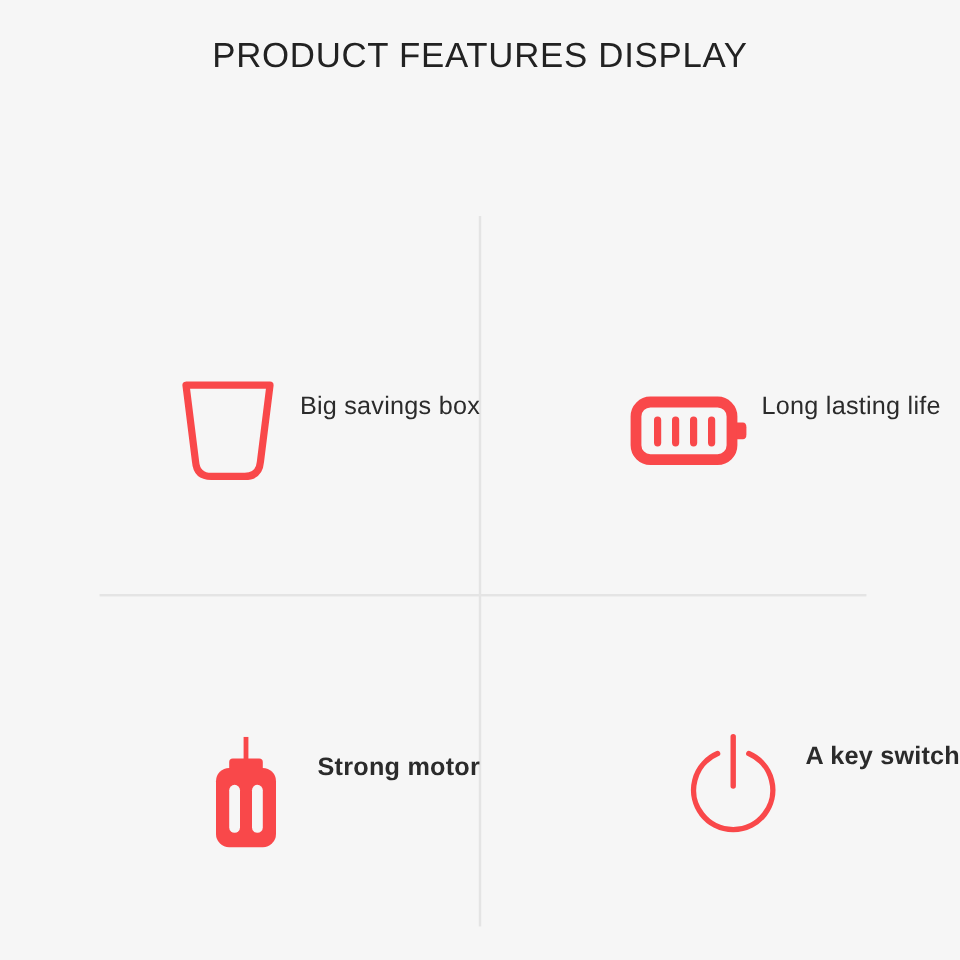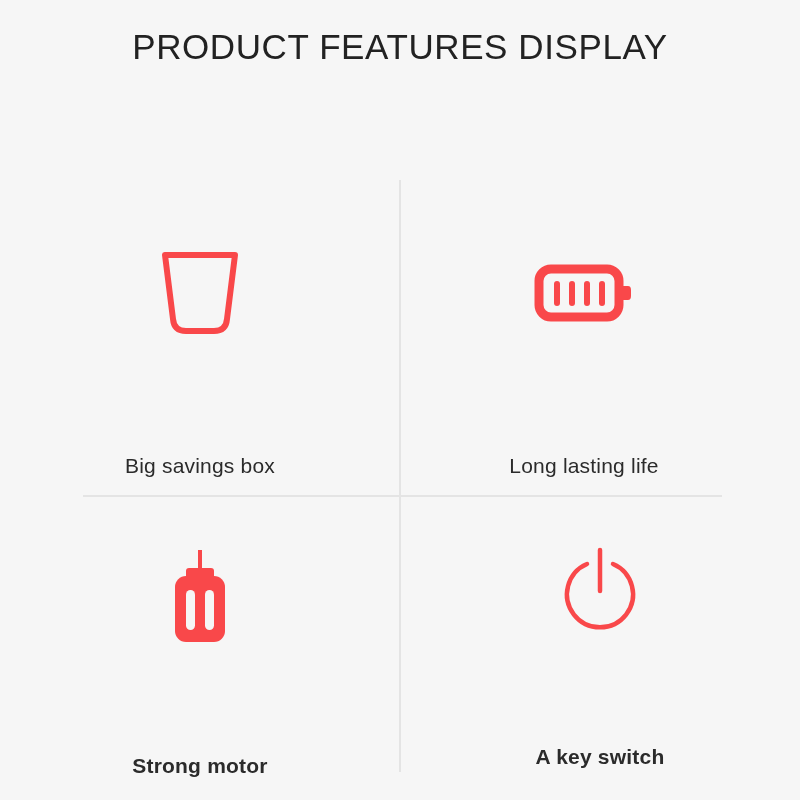--- a/index.html
+++ b/index.html
@@ -25,21 +25,21 @@
   .header {
     position: absolute;
     top: 24px;
     left: 0;
     width: 800px;
     text-align: center;
   }
   .header .line {
     display: block;
     color: #222222;
-    font-size: 35px;
+    font-size: 29px;
     font-weight: 400;
     letter-spacing: 0.6px;
     line-height: 46px;
     white-space: nowrap;
   }
 
   
   .divider-v {
     position: absolute;
     left: 399px;
@@ -63,23 +63,22 @@
     left: 0;
     top: 180px;
     width: 800px;
     height: 600px;
   }
   .cell {
     position: absolute;
     width: 400px;
     height: 300px;
     display: flex;
-    flex-direction: column;
     align-items: center;
-    justify-content: space-between;
+    justify-content: flex-end;
   }
   .cell-0 { left: 0px;   top: 0px;   }
   .cell-1 { left: 384px; top: 0px;   }
   .cell-2 { left: 0px;   top: 300px; }
   .cell-3 { left: 400px; top: 291px; }
 
   .icon-wrap {
     width: 120px;
     height: 110px;
     margin-top: 58px;

